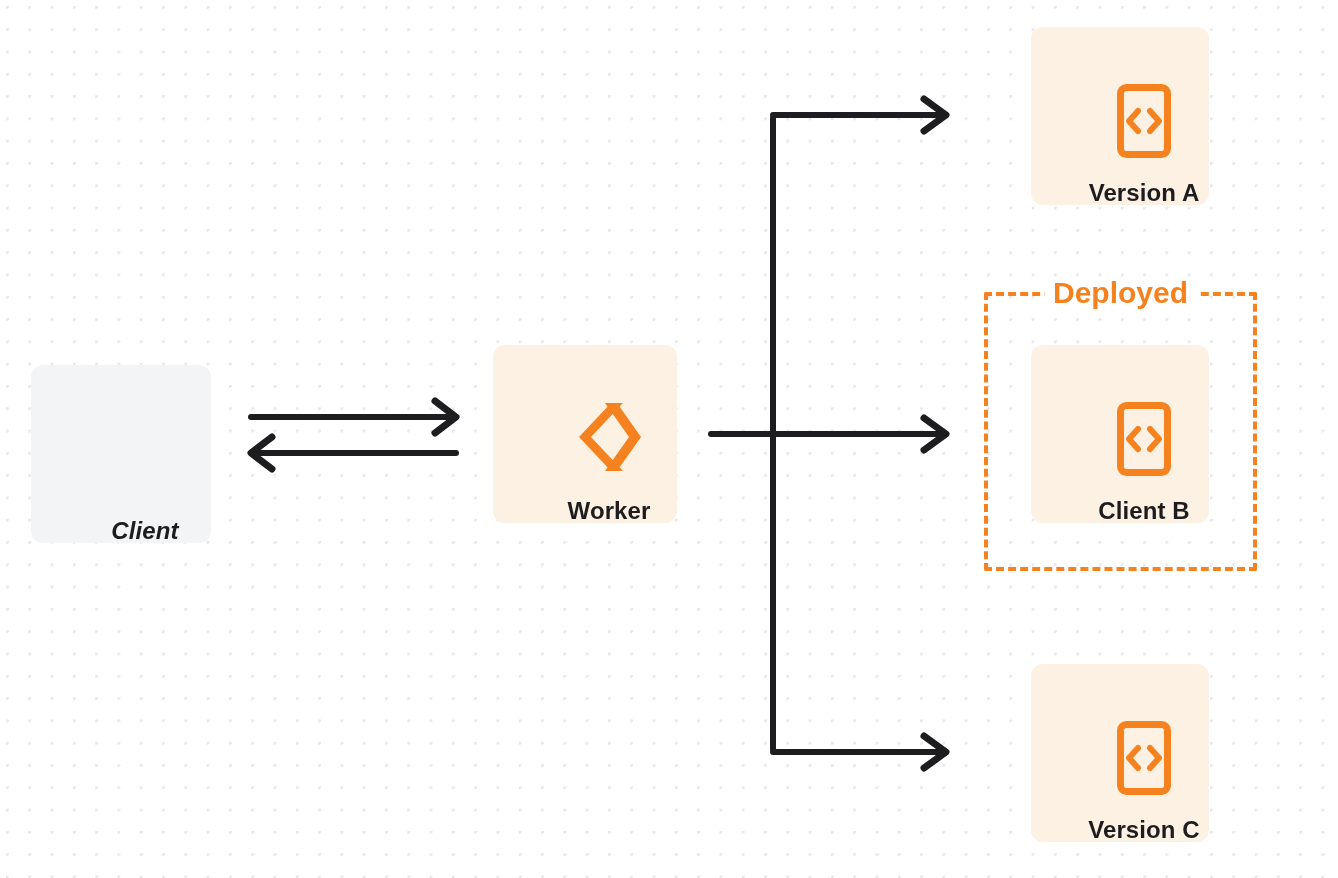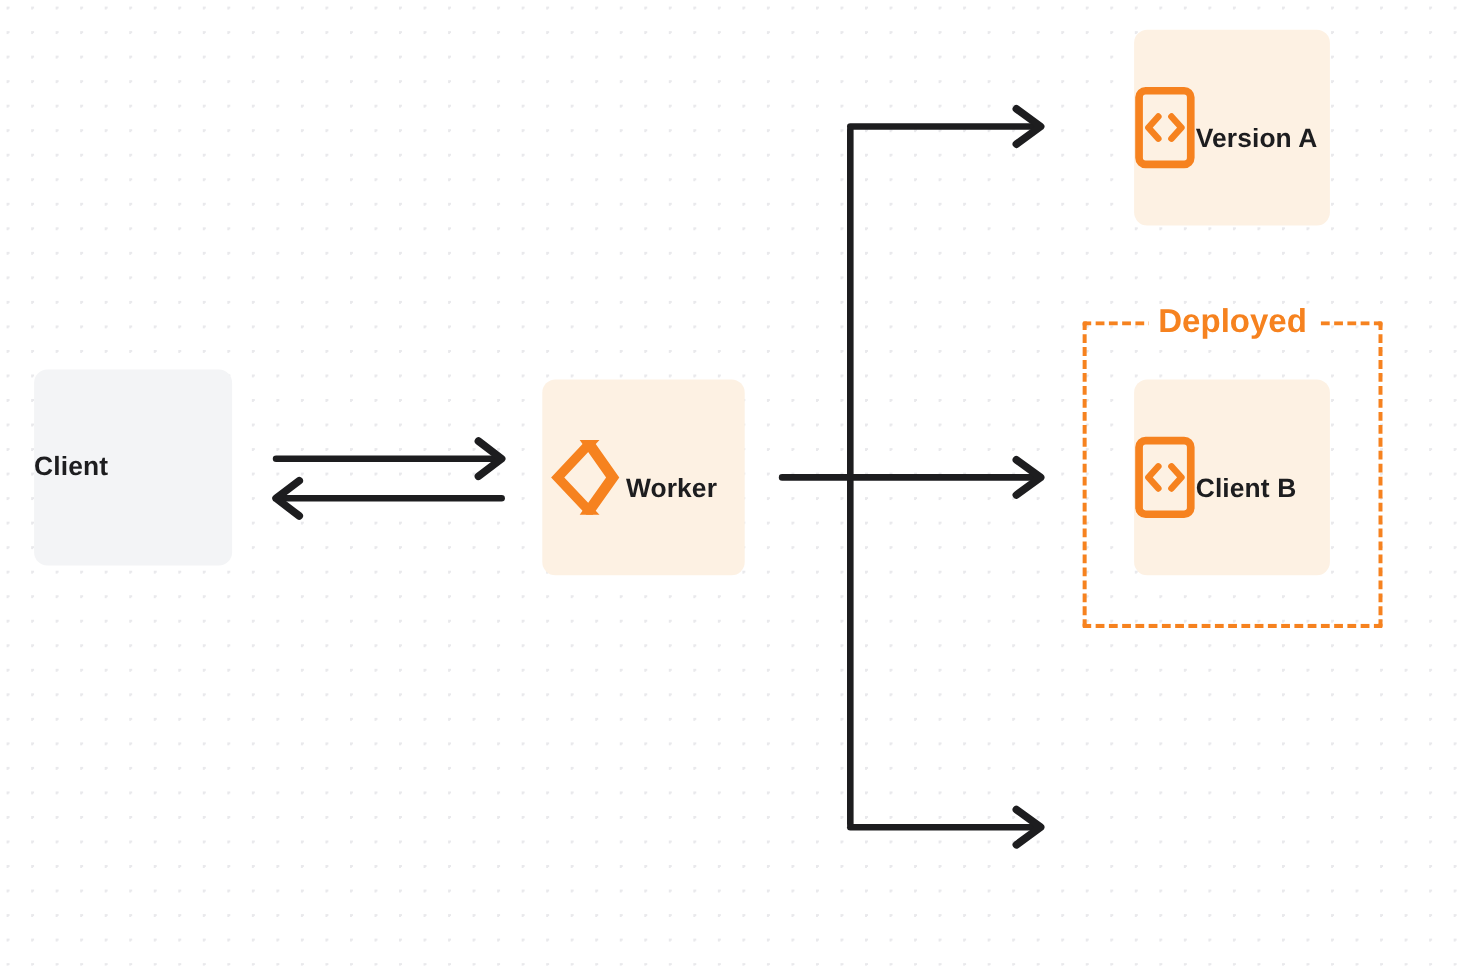--- a/index.html
+++ b/index.html
@@ -23,40 +23,42 @@
     background-image: radial-gradient(circle at 1px 1px, #e9e9ec 1.6px, transparent 1.7px);
     background-size: 22.3px 22.3px;
     background-position: 6px 6px;
   }
 
   
   .node {
     position: absolute;
     border-radius: 12px;
     display: flex;
-    flex-direction: row;
+    flex-direction: column;
     align-items: center;
-    justify-content: flex-start;
+    justify-content: flex-end;
     box-sizing: border-box;
+    padding-left: 48px;
   }
   .node-label {
     font-size: 24px;
     font-weight: 700;
     color: #1d1d1f;
     letter-spacing: 0.1px;
     line-height: 1;
   }
 
   
   #client-node {
     left: 31px;
-    top: 336px;
+    top: 365px;
     width: 180px;
     height: 178px;
     background: #f3f4f6;
+    font-style: italic;
   }
 
   
   #worker-node {
     left: 493px;
     top: 345px;
     width: 184px;
     height: 178px;
     background: #fdf1e3;
   }
@@ -211,15 +213,25 @@
     <span style="display:block;line-height:0;">
       <svg width="56" height="76" viewBox="0 0 56 76" aria-hidden="true">
         <rect x="4.5" y="4.5" width="47" height="67" rx="6" ry="6" fill="none" stroke="#f6821f" stroke-width="7"></rect>
         <path d="M 22 28 L 13 38 L 22 48" fill="none" stroke="#f6821f" stroke-width="6" stroke-linecap="round" stroke-linejoin="round"></path>
         <path d="M 34 28 L 43 38 L 34 48" fill="none" stroke="#f6821f" stroke-width="6" stroke-linecap="round" stroke-linejoin="round"></path>
       </svg>
     </span>
     <span class="node-label">Client B</span>
   </div>
 
+  <div class="node version-node" id="version-c-node">
+    <span style="display:block;line-height:0;">
+      <svg width="56" height="76" viewBox="0 0 56 76" aria-hidden="true">
+        <rect x="4.5" y="4.5" width="47" height="67" rx="6" ry="6" fill="none" stroke="#f6821f" stroke-width="7"></rect>
+        <path d="M 22 28 L 13 38 L 22 48" fill="none" stroke="#f6821f" stroke-width="6" stroke-linecap="round" stroke-linejoin="round"></path>
+        <path d="M 34 28 L 43 38 L 34 48" fill="none" stroke="#f6821f" stroke-width="6" stroke-linecap="round" stroke-linejoin="round"></path>
+      </svg>
+    </span>
+    <span class="node-label">Version C</span>
+  </div>
 
 
 </div>
 
 </body></html>

